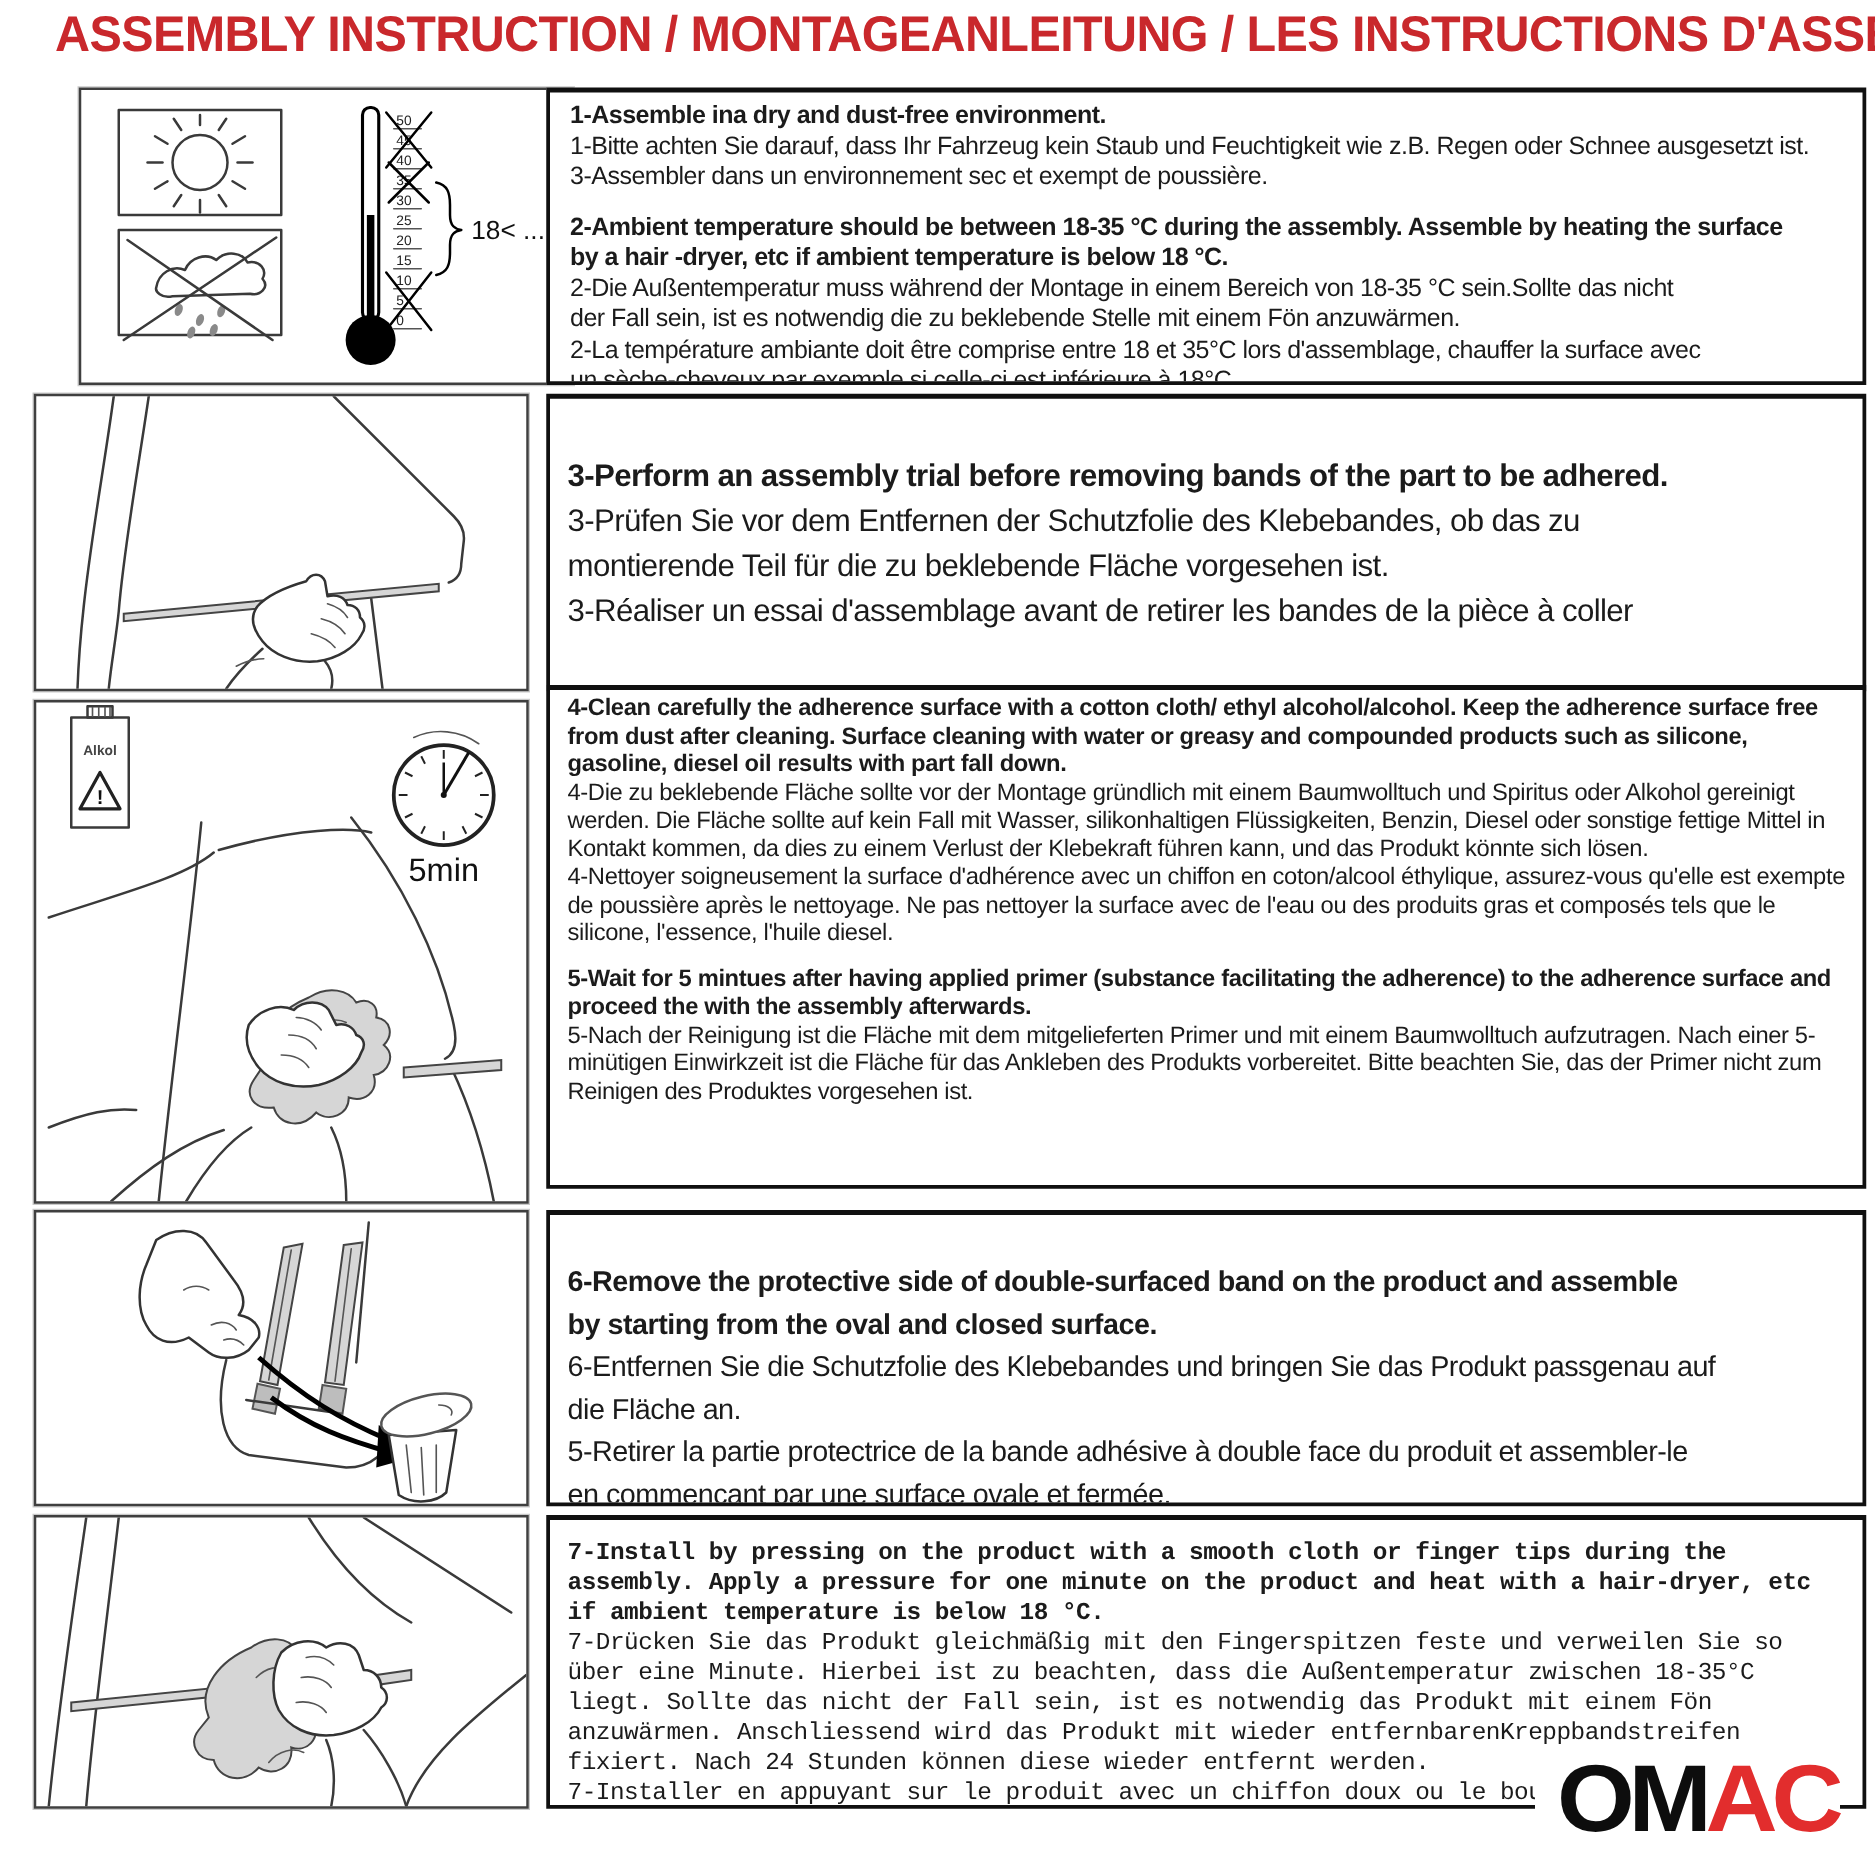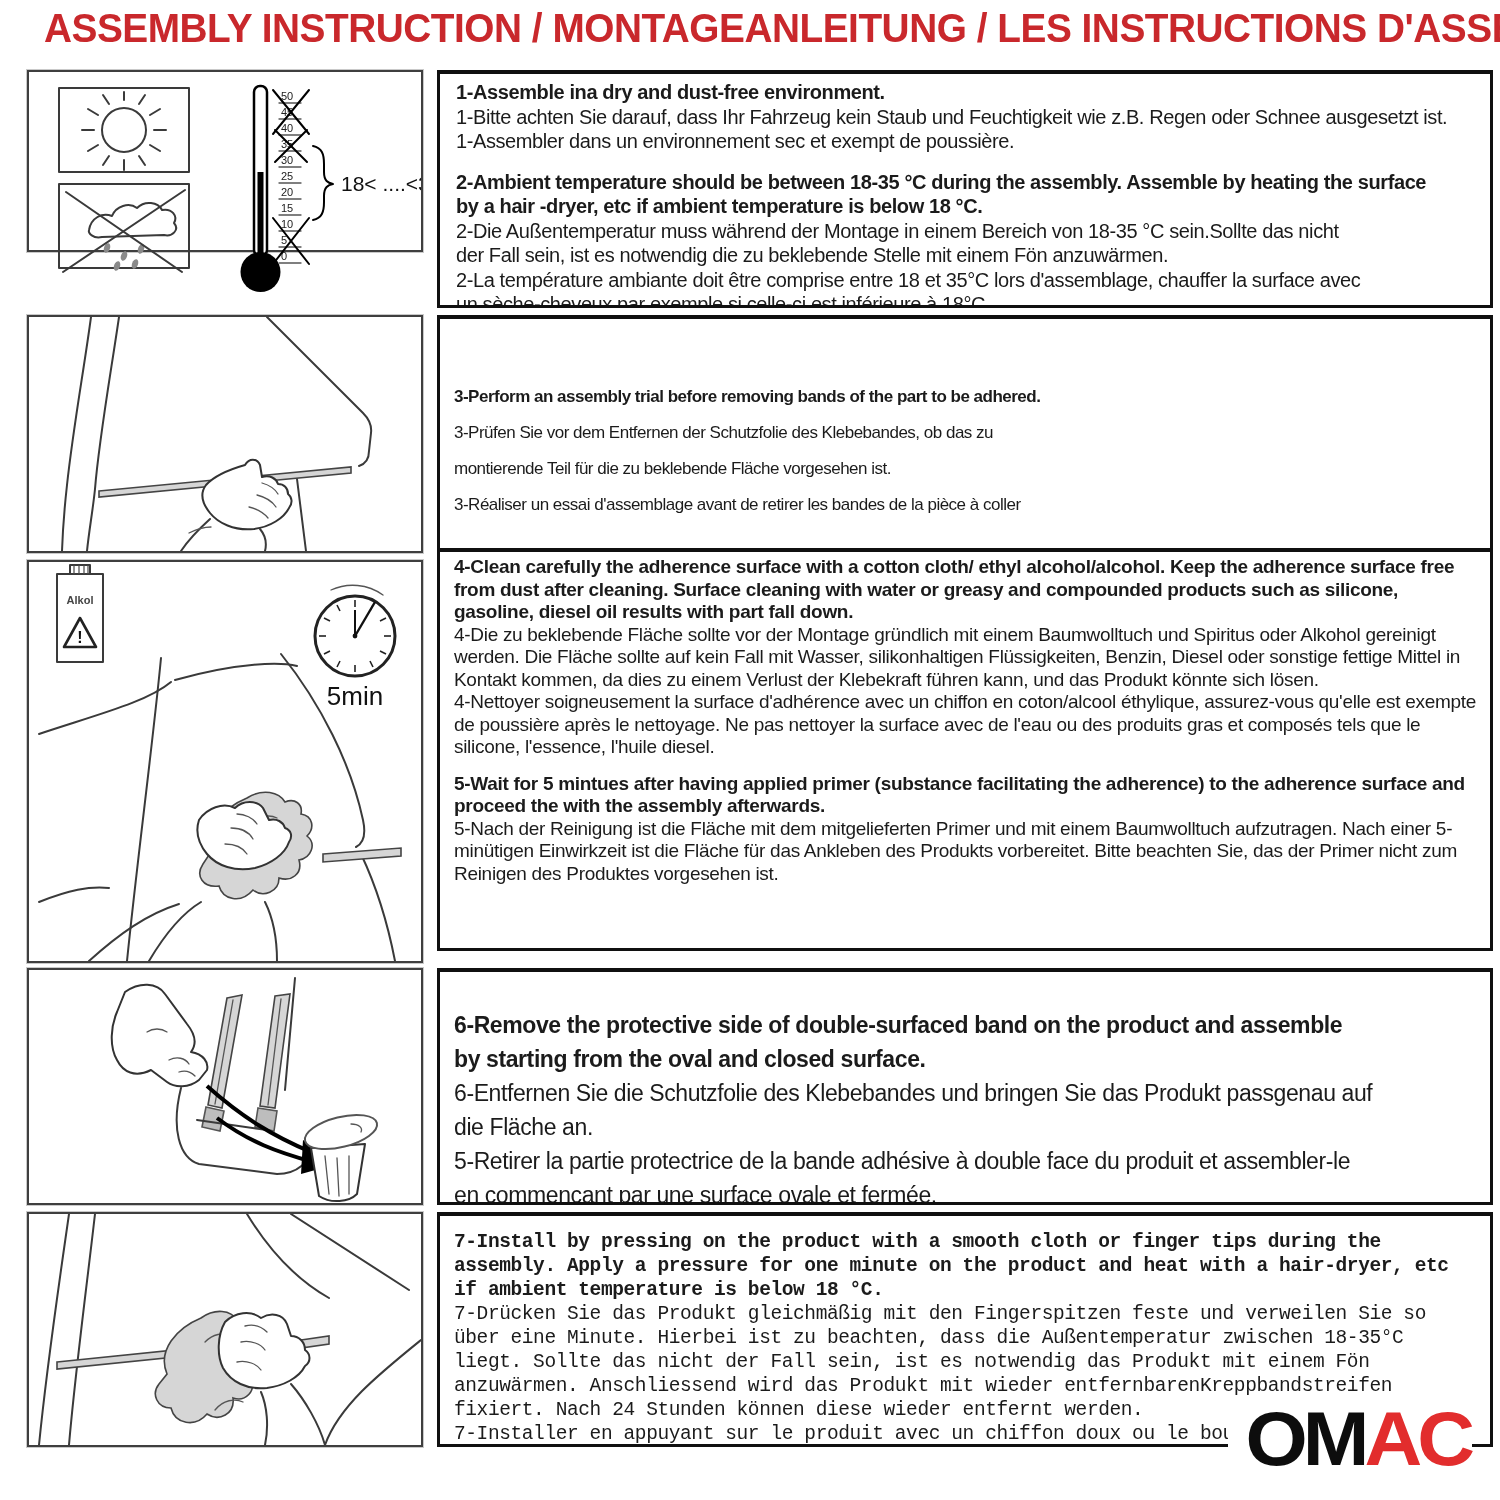--- a/index.html
+++ b/index.html
@@ -18,21 +18,21 @@
   }
   .text-box{
     position:absolute;left:437px;width:1056px;background:#fff;
     border:3px solid #101010;border-top-width:4px;box-sizing:border-box;overflow:hidden;
   }
   .sec{padding:6px 14px;}
   .sec p{margin:0;white-space:pre-line;}
   .b{font-weight:bold;}
   .sec1{font-size:20px;line-height:24.5px;letter-spacing:-0.4px;padding-left:16px;}
   .sec1 .gap{height:16px;}
-  .sec2{font-size:17px;line-height:36px;letter-spacing:-0.5px;padding-top:60px;}
+  .sec2{font-size:25px;line-height:36px;letter-spacing:-0.5px;padding-top:44px;}
   .sec3{font-size:19px;line-height:22.5px;letter-spacing:-0.3px;padding-top:4px;}
   .sec3 .gap{height:14px;}
   .sec4{font-size:23px;line-height:34px;letter-spacing:-0.4px;padding-top:36px;}
   .sec5{font-size:19.5px;line-height:24px;letter-spacing:-0.4px;padding-top:14px;}
   .logo{
     position:absolute;right:28px;top:1400px;background:#ffffff;
     padding:4px 2px 6px 18px;font-weight:bold;font-size:80px;line-height:74px;
     letter-spacing:-5px;white-space:nowrap;z-index:5;transform:scaleY(0.95);transform-origin:right top;
   }
   .logo .black{color:#0d0d0d;}
@@ -47,21 +47,21 @@
   svg .range-label{font-size:21px;fill:#111;}
   svg .clock-label{font-size:26px;fill:#111;}
   svg .bottle-label{font-size:11px;font-weight:bold;fill:#444;}
   svg .warn-glyph{font-size:16px;font-weight:bold;fill:#111;}
 </style>
 </head>
 <body>
 
 <div class="title">ASSEMBLY INSTRUCTION / MONTAGEANLEITUNG / LES INSTRUCTIONS D'ASSEMBLAGE</div>
 
-<div class="fig-box" style="top:70px;height:182px;">
+<div class="fig-box" style="top:70px;height:238px;margin-left:36px;">
   <svg viewBox="0 0 392 234" width="392" height="234">
 
     <rect x="30" y="16" width="130" height="84" class="ln"></rect>
     <g>
       <circle cx="95" cy="58" r="22" class="ln"></circle>
       <line x1="125" y1="58" x2="137" y2="58" class="ln"></line>
         <line x1="121" y1="73" x2="131" y2="79" class="ln"></line>
       <line x1="110" y1="84" x2="116" y2="93" class="ln"></line>
         <line x1="95" y1="88" x2="95" y2="98" class="ln"></line>
       <line x1="80" y1="84" x2="74" y2="93" class="ln"></line>
@@ -124,21 +124,21 @@
       </g>
       <path class="ln blk" d="M284,74 C293,76 295,82 295,92 L295,100 C295,109 299,111 304,112 C299,113 295,115 295,124 L295,130 C295,140 293,146 284,148" fill="none"></path>
     </g>
     <text class="range-label" x="312" y="119">18&lt; ....&lt;35 C</text>
   </svg>
 </div>
 <div class="text-box" style="top:70px;height:238px;">
   <div class="sec sec1">
     <p class="b">1-Assemble ina dry and dust-free environment.</p>
     <p>1-Bitte achten Sie darauf, dass Ihr Fahrzeug kein Staub und Feuchtigkeit wie z.B. Regen oder Schnee ausgesetzt ist.</p>
-    <p>1-Assembler dans un environnement sec et exempt de poussière.</p>
+    <p>3-Assembler dans un environnement sec et exempt de poussière.</p>
     <div class="gap"></div>
     <p class="b">2-Ambient temperature should be between 18-35 °C  during the assembly. Assemble by heating the surface
 by a hair -dryer, etc if ambient temperature is below 18 °C.</p>
     <p>2-Die Außentemperatur muss während der Montage in einem Bereich von 18-35 °C  sein.Sollte das nicht
 der Fall sein, ist es notwendig die zu beklebende Stelle mit einem Fön anzuwärmen.</p>
     <p>2-La température ambiante doit être comprise entre 18 et 35°C lors d'assemblage, chauffer la surface avec
 un sèche-cheveux par exemple si celle-ci est inférieure à 18°C.</p>
   </div>
 </div>
 

